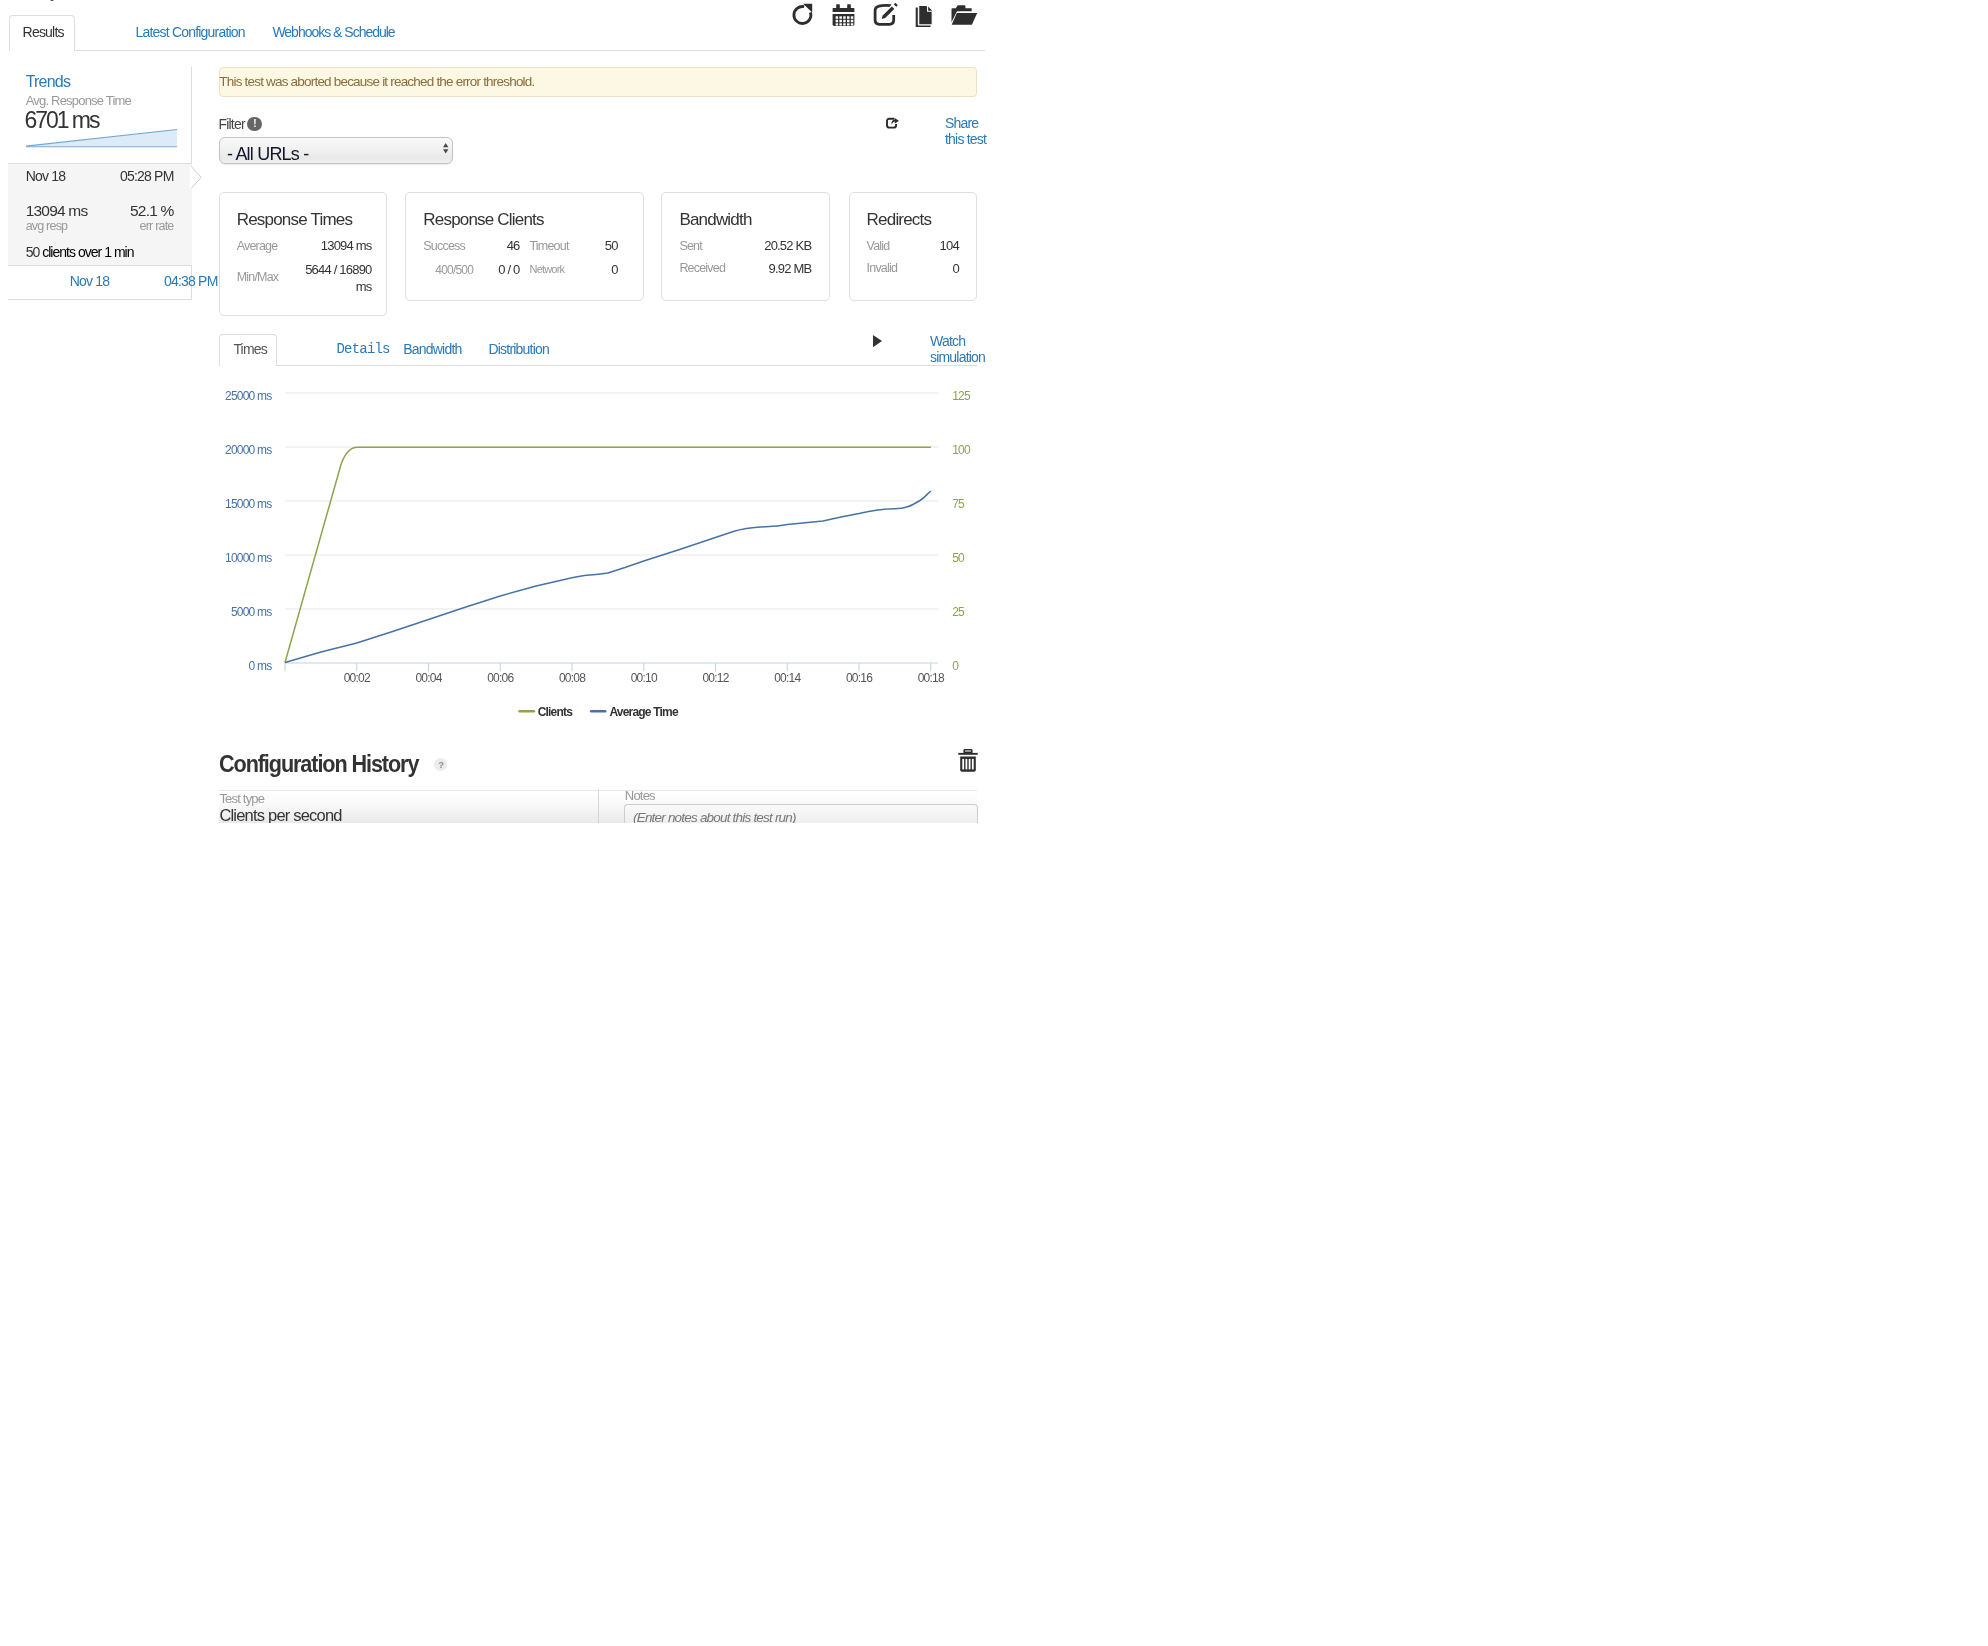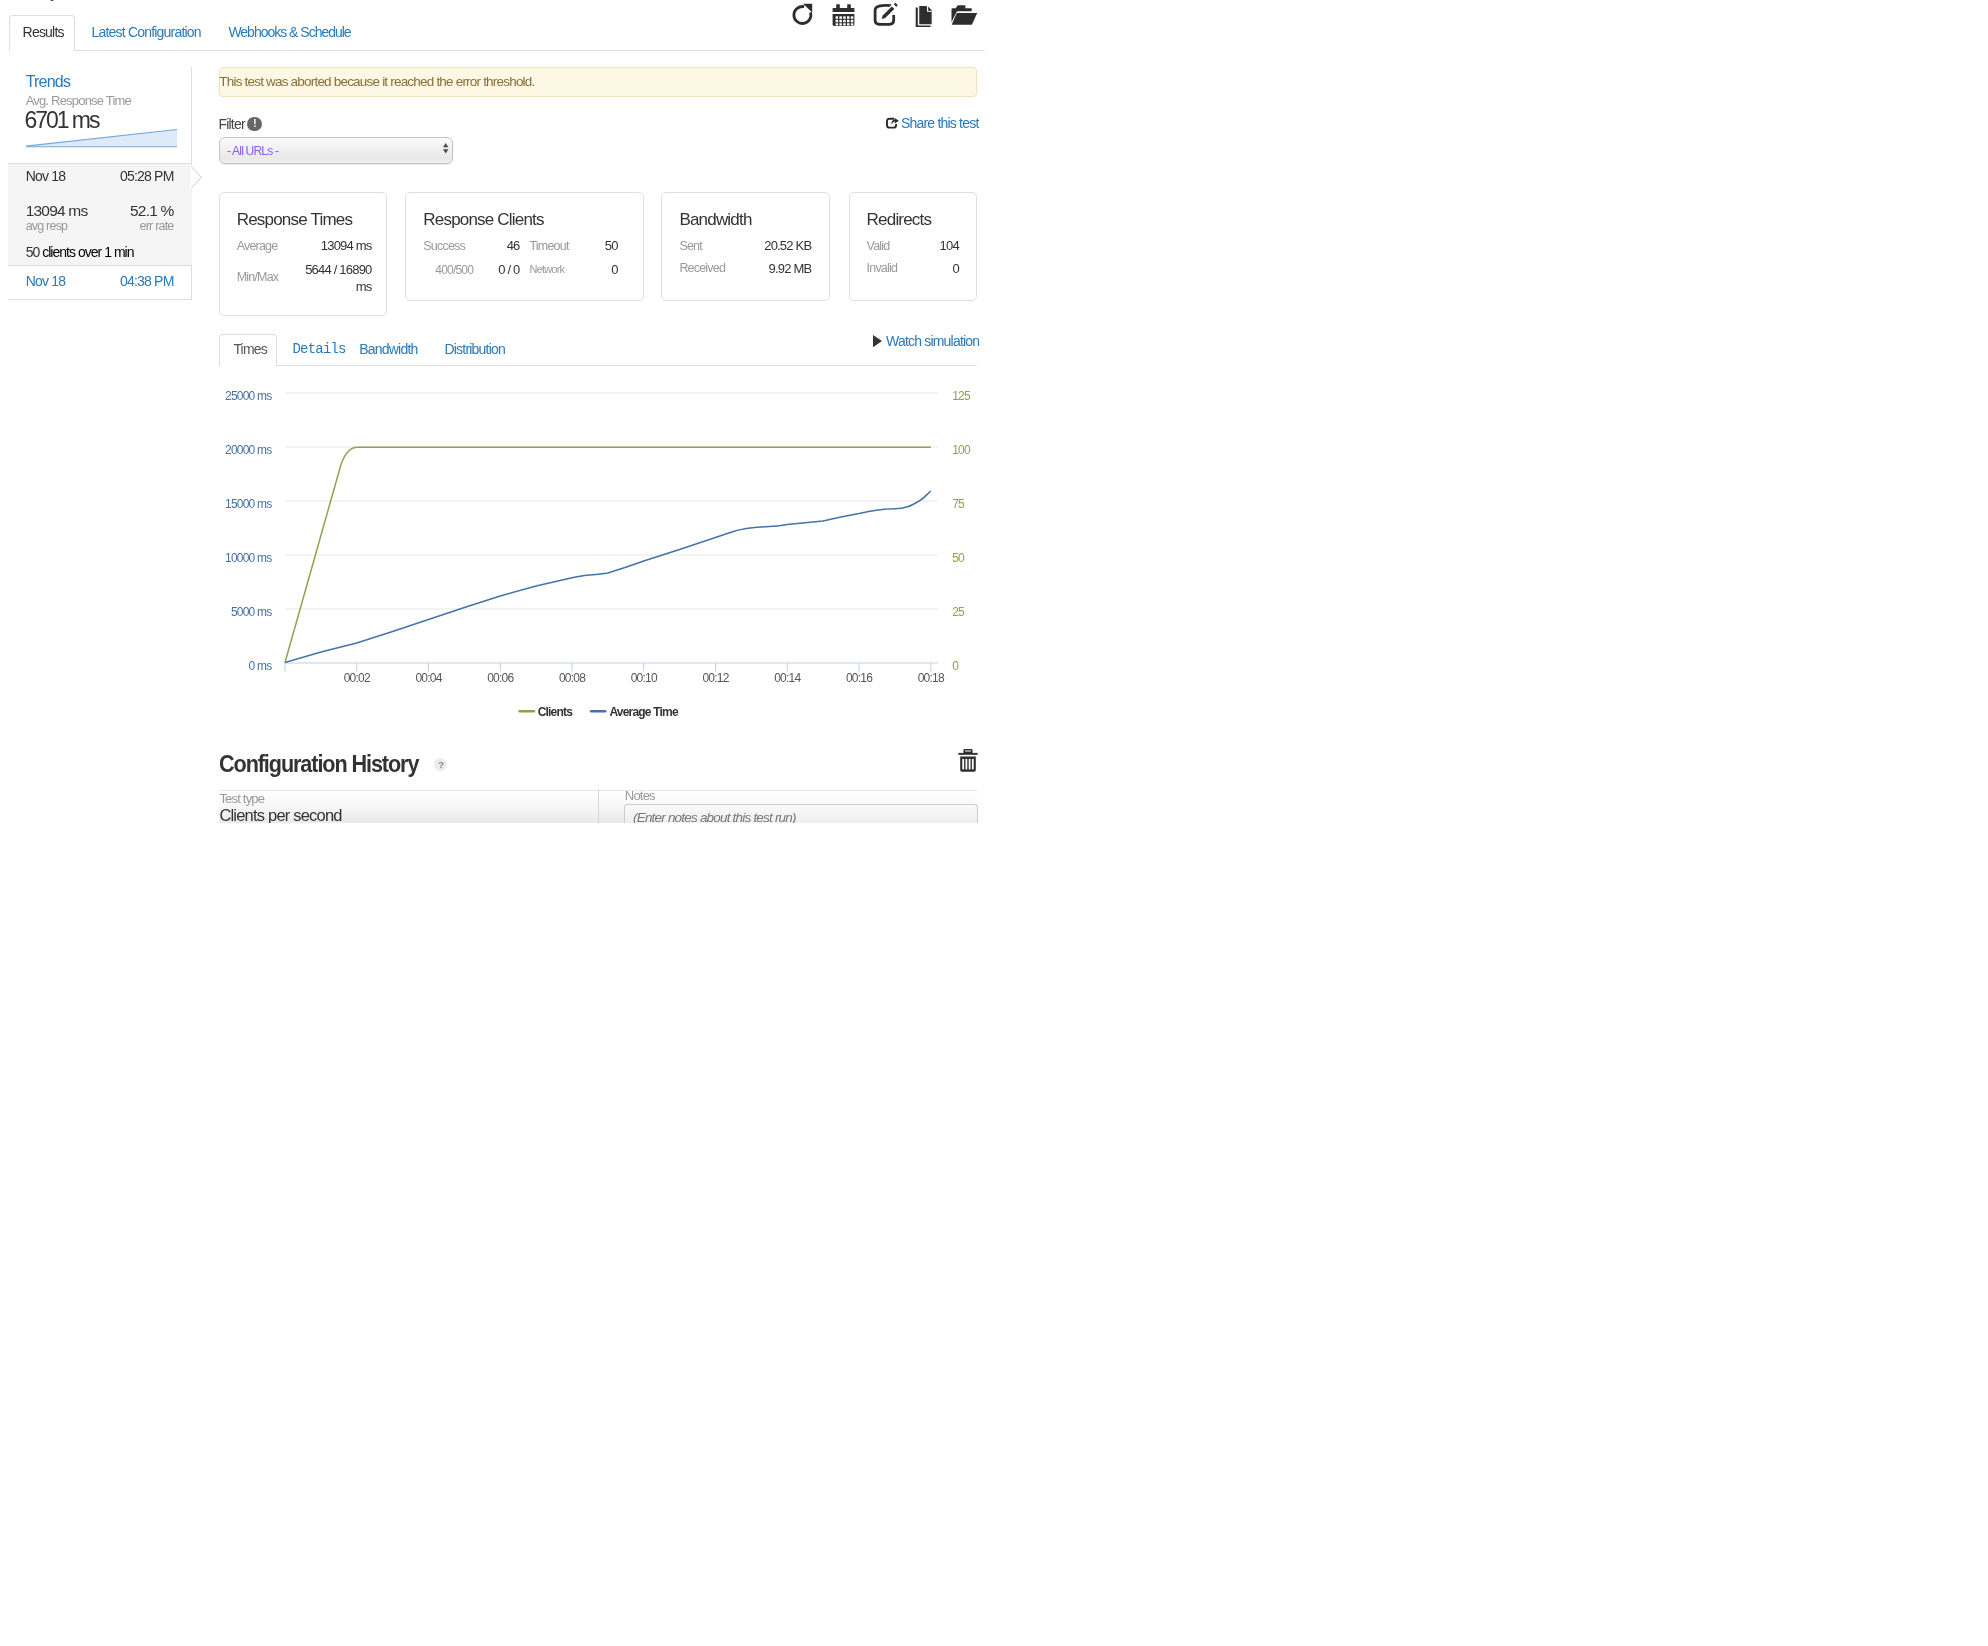--- a/index.html
+++ b/index.html
@@ -1,20 +1,20 @@
 <!DOCTYPE html>
 <html><head>
 <meta charset="utf-8">
 <style>
 * { margin:0; padding:0; box-sizing:border-box; }
 html,body { width:994px; height:823px; background:#fff; }
 body { font-family:"Liberation Sans", sans-serif; letter-spacing:-0.05em; -webkit-font-smoothing:antialiased; }
 #page { position:relative; width:994px; height:823px; overflow:hidden; background:#fff; }
 .abs { position:absolute; }
-a { text-decoration:none; color:#2a79b9; }
+a { text-decoration:none; color:#2a79b9;margin-left:44px; }
 .blue { color:#2a79b9; }
 .gray { color:#999; }
 .dark { color:#333; }
 </style>
 </head>
 <body>
 <div id="page">
 
   <div class="abs" style="left:49.8px;top:-1px;width:4.2px;height:2px;background:#444;border-radius:0 0 2px 2px;"></div>
 
@@ -102,21 +102,21 @@
 
   <div class="abs" style="left:218.5px;top:116.3px;font-size:14px;color:#444;">Filter</div>
   <div class="abs" style="left:247.3px;top:117px;width:14.4px;height:14.4px;border-radius:50%;background:#666;color:#fff;font-size:10px;font-weight:bold;text-align:center;line-height:14.4px;">!</div>
   <svg class="abs" style="left:885.8px;top:116.6px;" width="13" height="12" viewBox="0 0 13 12">
     <path d="M 8.3 1.8 L 3.4 1.8 Q 1.0 1.8 1.0 4.2 L 1.0 8.2 Q 1.0 10.6 3.4 10.6 L 7.7 10.6 Q 10.1 10.6 10.1 8.2 L 10.1 7.1" fill="none" stroke="#2b2b2b" stroke-width="1.9"></path>
     <path d="M 8.6 0.9 L 12.9 3.7 L 8.9 6.6 Q 8.4 5.3 8.9 4.2 Q 6.9 4.6 5.7 7.4 Q 5.0 5.0 6.5 3.6 Q 7.5 2.7 8.7 2.4 Z" fill="#2b2b2b"></path>
   </svg>
   <a class="abs" style="left:901px;top:115.0px;font-size:14px;">Share this test</a>
 
   <div class="abs" style="left:219.3px;top:136.9px;width:233.5px;height:27.4px;border:1px solid #c3c3c3;border-radius:6px;background:linear-gradient(#fafafa,#e9e9e9 80%,#f0f0f0);box-shadow:0 1px 1px rgba(0,0,0,0.08);"></div>
-  <div class="abs" style="left:227px;top:143.8px;font-size:12px;color:#8b5cf6;">- All URLs -</div>
+  <div class="abs" style="left:227px;top:143.8px;font-size:18px;color:#0f172a;">- All URLs -</div>
   <svg class="abs" style="left:442.6px;top:143.4px;" width="6" height="11" viewBox="0 0 6 11">
     <polygon points="2.7,0 5.4,4.3 0,4.3" fill="#4a4a4a"></polygon>
     <polygon points="2.7,10.5 5.4,6.2 0,6.2" fill="#4a4a4a"></polygon>
   </svg>
 
   <div class="abs" style="left:218.5px;top:192px;width:168.5px;height:123.5px;border:1px solid #dfdfdf;border-radius:5px;"></div>
   <div class="abs" style="left:404.5px;top:192px;width:239.5px;height:109px;border:1px solid #dfdfdf;border-radius:5px;"></div>
   <div class="abs" style="left:661px;top:192px;width:168.5px;height:109px;border:1px solid #dfdfdf;border-radius:5px;"></div>
   <div class="abs" style="left:848.6px;top:192px;width:128px;height:109px;border:1px solid #dfdfdf;border-radius:5px;"></div>
 

